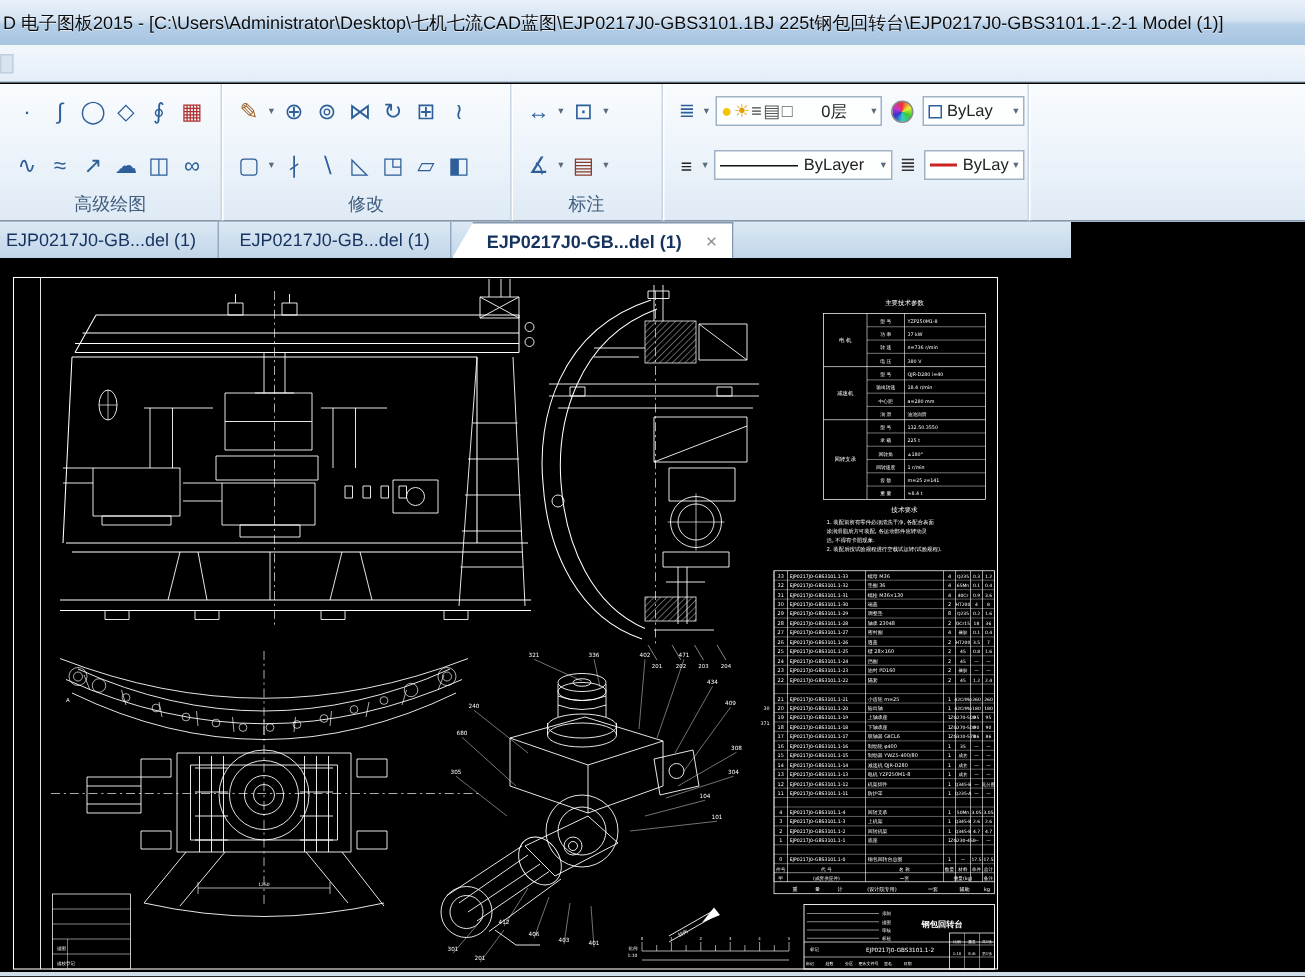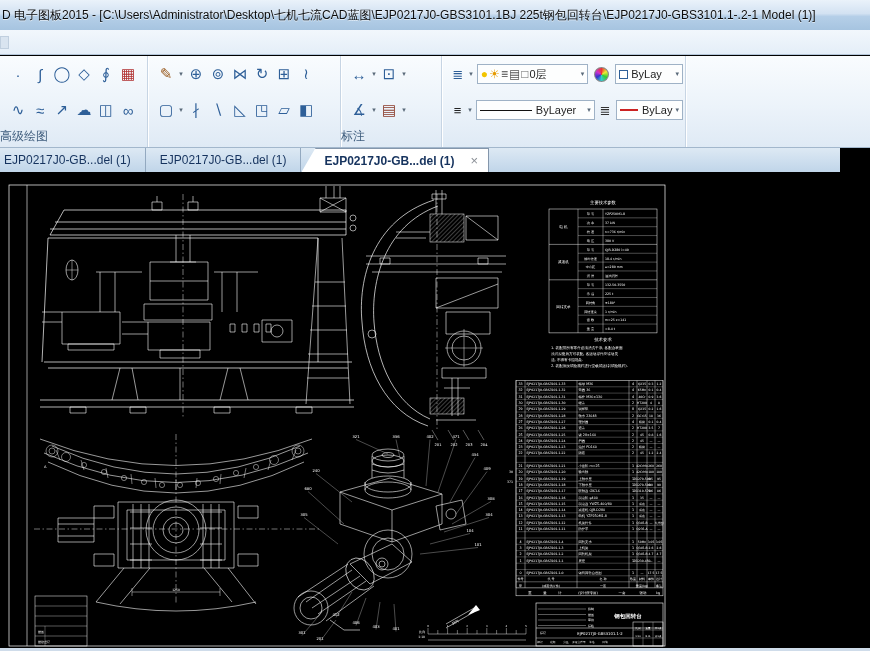--- a/index.html
+++ b/index.html
@@ -15,36 +15,36 @@
   
   .menubar{position:absolute;top:30px;left:0;width:870px;height:25px;
     background:linear-gradient(#f2f7fc,#e4eef8);border-bottom:1px solid #b3c5d8;}
   .qat{position:absolute;left:0;top:6px;width:9px;height:13px;background:#d9e4f0;border:1px solid #c0cfdf;}
   
   .ribbon{position:absolute;top:56px;left:0;width:870px;height:92px;display:flex;
     background:linear-gradient(#f9fcfe,#ecf3fa 55%,#dfeaf5);border-bottom:1px solid #a2b7cc;}
   .rgroup{position:relative;height:100%;border-right:1px solid #c7d5e4;box-shadow:1px 0 0 #ffffff;
     display:flex;flex-direction:column;flex:none;}
   .prow{display:flex;align-items:center;height:36px;padding-left:7px;}
-  .glabel{height:18px;font-size:12px;color:#3f5d7d;line-height:16px;}
+  .glabel{height:18px;text-align:center;font-size:12px;color:#3f5d7d;line-height:16px;}
   .icon{display:inline-flex;align-items:center;justify-content:center;width:22px;height:26px;
     font-size:15px;color:#2e5f98;cursor:default;}
   .icon.small{width:18px;font-size:13px;}
   .dd{font-size:7px;color:#5a6a7a;width:8px;text-align:center;}
   .combo{display:inline-flex;align-items:center;height:20px;background:#fdfefe;
     border:1px solid #9fb2c6;margin:0 2px;padding:0 3px;font-size:11px;color:#222;}
   .combo .carr{font-size:7px;color:#5a6a7a;margin-left:auto;padding-left:3px;}
   .lic{font-size:12px;line-height:12px;margin-right:1px;}
   .colorwheel{width:15px;height:15px;border-radius:50%;margin:0 4px;border:1px solid #888;
     background:conic-gradient(#e33,#ee3,#3c3,#3cc,#33c,#c3c,#e33);}
   .swatch{width:9px;height:9px;border:1px solid #2e5f98;background:#fff;margin-right:3px;}
   .ltline{width:52px;height:0;border-top:1.6px solid #111;margin-right:4px;}
   .lwline{width:18px;height:0;border-top:2px solid #c22;margin-right:4px;}
   
-  .tabbar{position:absolute;top:148px;left:0;width:840px;height:24px;
+  .tabbar{position:absolute;top:148px;left:0;width:714px;height:24px;
     background:linear-gradient(#dde9f4,#c0d5e9);display:flex;}
   .tab{height:24px;display:flex;align-items:center;padding:0 14px;font-size:12px;color:#16335e;
     border-right:1px solid #93a9c0;white-space:nowrap;}
   .tab.first{margin-left:-10px;}
   .tab.active{background:#fff;font-weight:bold;border:1px solid #8496ab;border-bottom:none;
     clip-path:polygon(14px 0,100% 0,100% 100%,0 100%);padding:0 10px 0 22px;}
   .tab .close{margin-left:16px;color:#8a8f96;font-weight:normal;font-size:13px;}
   
   .canvas{position:absolute;top:172px;left:0;width:870px;height:479px;background:#000;}
   .statusline{position:absolute;bottom:0;left:0;width:870px;height:3px;background:#cfdcea;}
@@ -101,20 +101,21 @@
       <div class="prow" id="g1r1">
           <span class="icon">▢</span>
           <span class="dd">▾</span>
           <span class="icon">∤</span>
           <span class="icon">∖</span>
           <span class="icon">◺</span>
           <span class="icon">◳</span>
           <span class="icon">▱</span>
           <span class="icon">◧</span>
         </div>
+      <div class="glabel">修改</div>
     </div>
     <div class="rgroup" id="rg2" style="width:101px">
       <div class="prow" id="g2r0">
           <span class="icon">↔</span>
           <span class="dd">▾</span>
           <span class="icon">⊡</span>
           <span class="dd">▾</span>
         </div>
       <div class="prow" id="g2r1">
           <span class="icon">∡</span>
@@ -129,21 +130,21 @@
         <span class="icon small">≣</span>
         <span class="dd">▾</span>
         <div class="combo" style="width:112px">
           <span id="layericons" style="display:inline-flex;align-items:center">
               <span class="lic" style="color: rgb(242, 197, 0);">●</span>
               <span class="lic" style="color: rgb(229, 154, 0);">☀</span>
               <span class="lic" style="color: rgb(68, 68, 68);">≡</span>
               <span class="lic" style="color: rgb(85, 85, 85);">▤</span>
               <span class="lic" style="color: rgb(102, 102, 102);">□</span>
             </span>
-          <span style="margin-left:0">0层</span>
+          <span style="margin-left:18px">0层</span>
           <span class="carr">▾</span>
         </div>
         <div class="colorwheel"></div>
         <div class="combo" style="width:68px">
           <span class="swatch"></span>
           <span>ByLay</span>
           <span class="carr">▾</span>
         </div>
       </div>
       <div class="prow">

